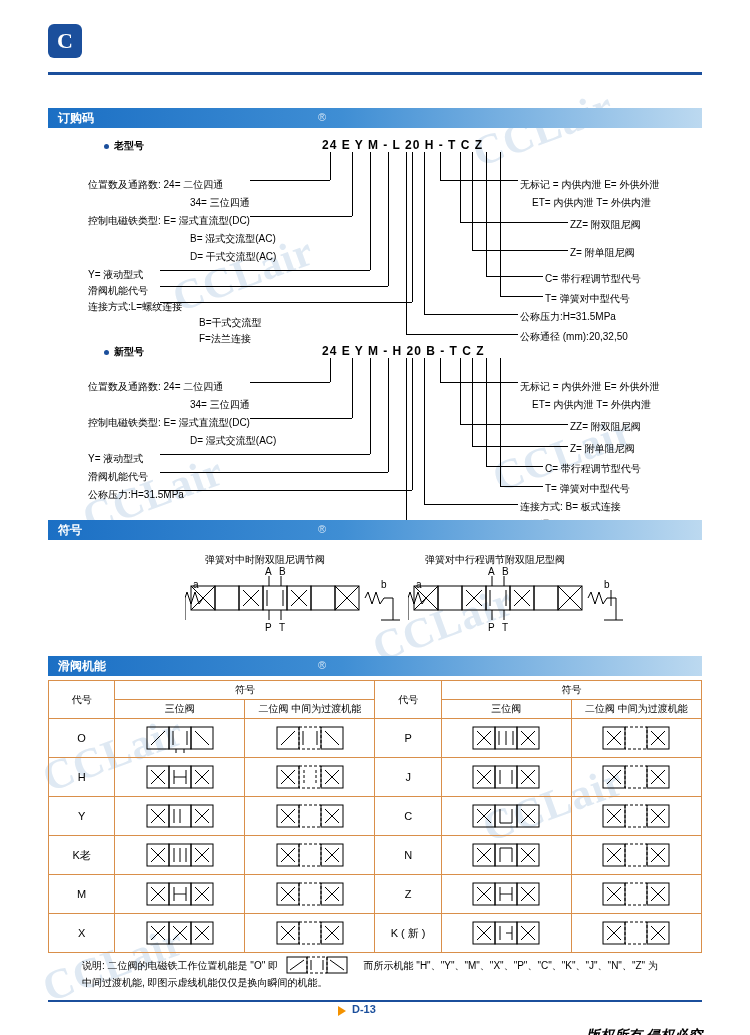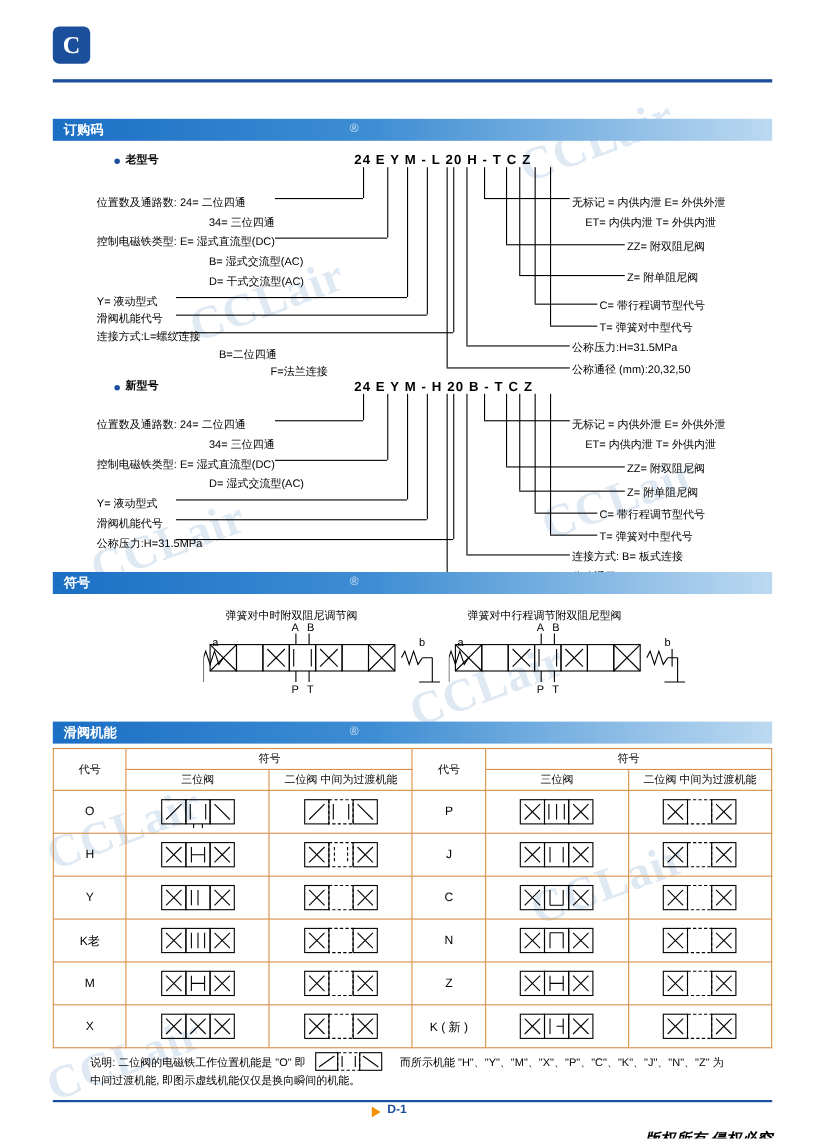--- a/index.html
+++ b/index.html
@@ -131,22 +131,22 @@
   <div class="code-row" style="left:322px;top:138px;">24 E Y M - L 20 H - T C Z</div>
 
   <div class="t" style="left:88px;top:178px;">位置数及通路数: 24= 二位四通</div>
   <div class="t" style="left:190px;top:196px;">34= 三位四通</div>
   <div class="t" style="left:88px;top:214px;">控制电磁铁类型: E= 湿式直流型(DC)</div>
   <div class="t" style="left:190px;top:232px;">B= 湿式交流型(AC)</div>
   <div class="t" style="left:190px;top:250px;">D= 干式交流型(AC)</div>
   <div class="t" style="left:88px;top:268px;">Y= 液动型式</div>
   <div class="t" style="left:88px;top:284px;">滑阀机能代号</div>
   <div class="t" style="left:88px;top:300px;">连接方式:L=螺纹连接</div>
-  <div class="t" style="left:199px;top:316px;">B=二位四通</div>
-  <div class="t" style="left:199px;top:332px;margin-left:47px;">F=法兰连接</div>
+  <div class="t" style="left:199px;top:316px;">B=干式交流型</div>
+  <div class="t" style="left:199px;top:332px;">F=法兰连接</div>
 
   <div class="t" style="left:520px;top:178px;">无标记 = 内供内泄   E= 外供外泄</div>
   <div class="t" style="left:532px;top:196px;">ET= 内供内泄   T= 外供内泄</div>
   <div class="t" style="left:570px;top:218px;">ZZ= 附双阻尼阀</div>
   <div class="t" style="left:570px;top:246px;">Z= 附单阻尼阀</div>
   <div class="t" style="left:545px;top:272px;">C= 带行程调节型代号</div>
   <div class="t" style="left:545px;top:292px;">T= 弹簧对中型代号</div>
   <div class="t" style="left:520px;top:310px;">公称压力:H=31.5MPa</div>
   <div class="t" style="left:520px;top:330px;">公称通径 (mm):20,32,50</div>
 
@@ -725,16 +725,16 @@
       <line x1="28" y1="5" x2="28" y2="15"></line>
           <line x1="40" y1="5" x2="40" y2="15"></line>
         </g>
     </svg>
     <span>而所示机能 "H"、"Y"、"M"、"X"、"P"、"C"、"K"、"J"、"N"、"Z"    为</span><br>
     <span>中间过渡机能, 即图示虚线机能仅仅是换向瞬间的机能。</span>
   </div>
 
   <div class="footer-rule"></div>
   <div class="tri"></div>
-  <div class="page-num">D-1</div>
+  <div class="page-num">D-13</div>
   <div class="copyright">版权所有,侵权必究</div>
 
 </div>
 
 </body></html>

